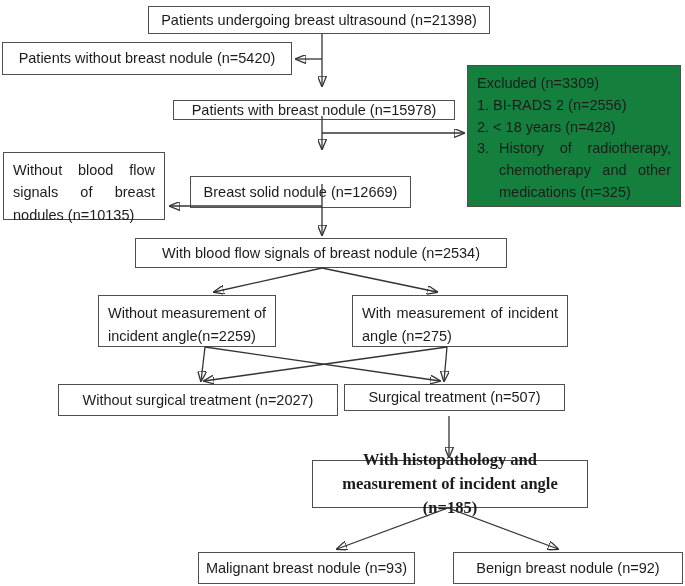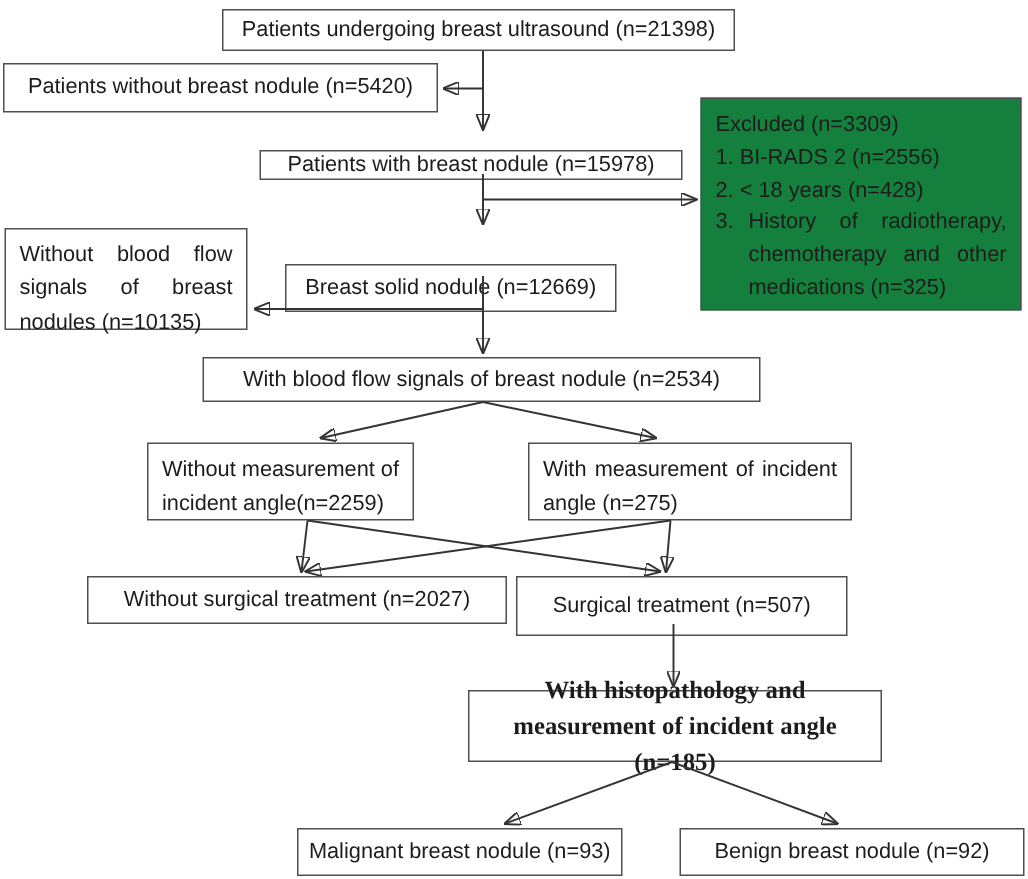--- a/index.html
+++ b/index.html
@@ -124,21 +124,21 @@
   <div class="box left-justify" style="left:3px;top:152px;width:162px;height:68px;line-height:1.55;">Without blood flow signals of breast nodules (n=10135)</div>
 
   <div class="box" style="left:135px;top:238px;width:372px;height:30px;">With blood flow signals of breast nodule (n=2534)</div>
 
   <div class="box left-justify" style="left:98px;top:295px;width:178px;height:52px;line-height:1.6;">Without measurement of incident angle(n=2259)</div>
 
   <div class="box left-justify" style="left:352px;top:295px;width:216px;height:52px;line-height:1.6;">With measurement of incident angle (n=275)</div>
 
   <div class="box" style="left:58px;top:384px;width:280px;height:32px;">Without surgical treatment (n=2027)</div>
 
-  <div class="box" style="left:344px;top:384px;width:221px;height:40px;">Surgical treatment (n=507)</div>
+  <div class="box" style="left:344px;top:384px;width:221px;height:27px;">Surgical treatment (n=507)</div>
 
   <div class="box serif-bold" style="left:312px;top:460px;width:276px;height:48px;">With histopathology and measurement of incident angle (n=185)</div>
 
   <div class="box" style="left:198px;top:552px;width:217px;height:32px;">Malignant breast nodule (n=93)</div>
 
   <div class="box" style="left:453px;top:552px;width:230px;height:32px;">Benign breast nodule (n=92)</div>
 
 </div>
 
 </body></html>

